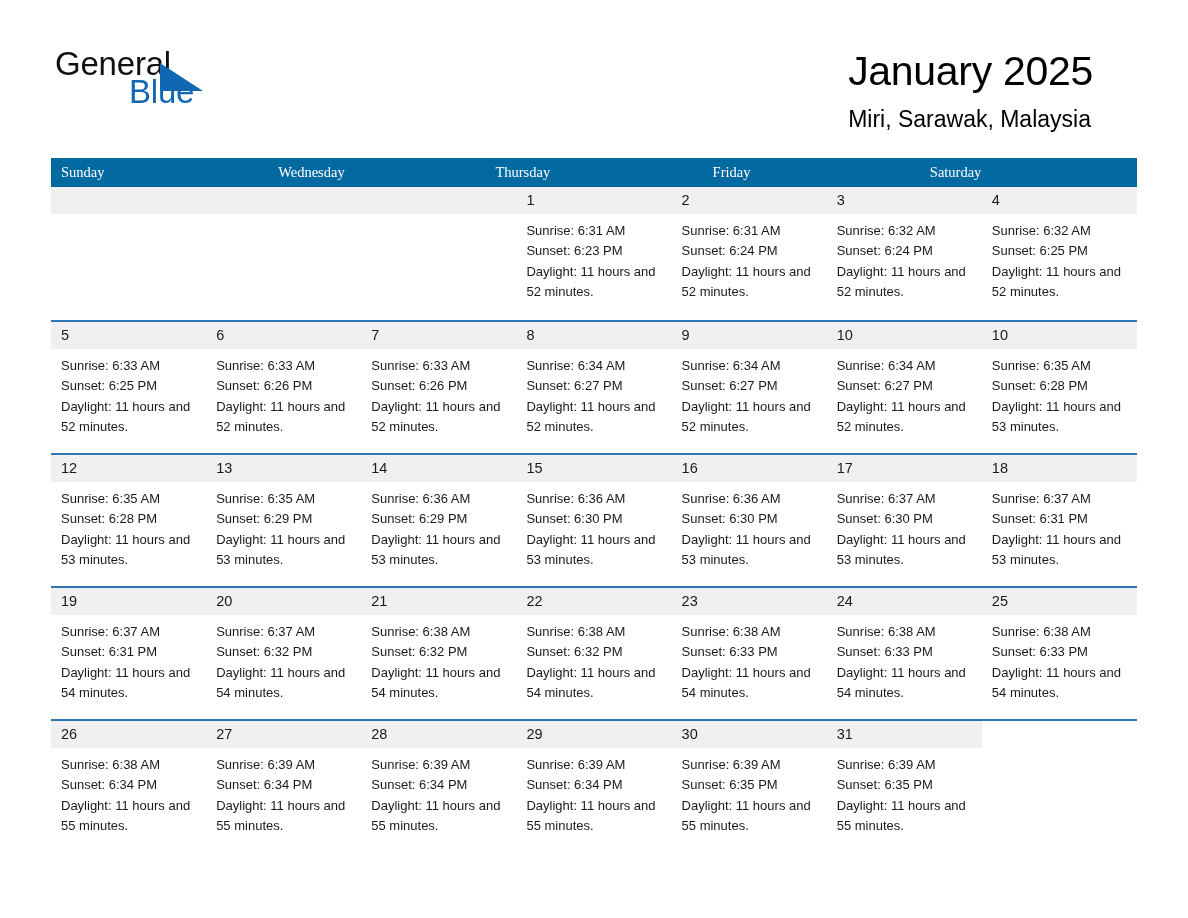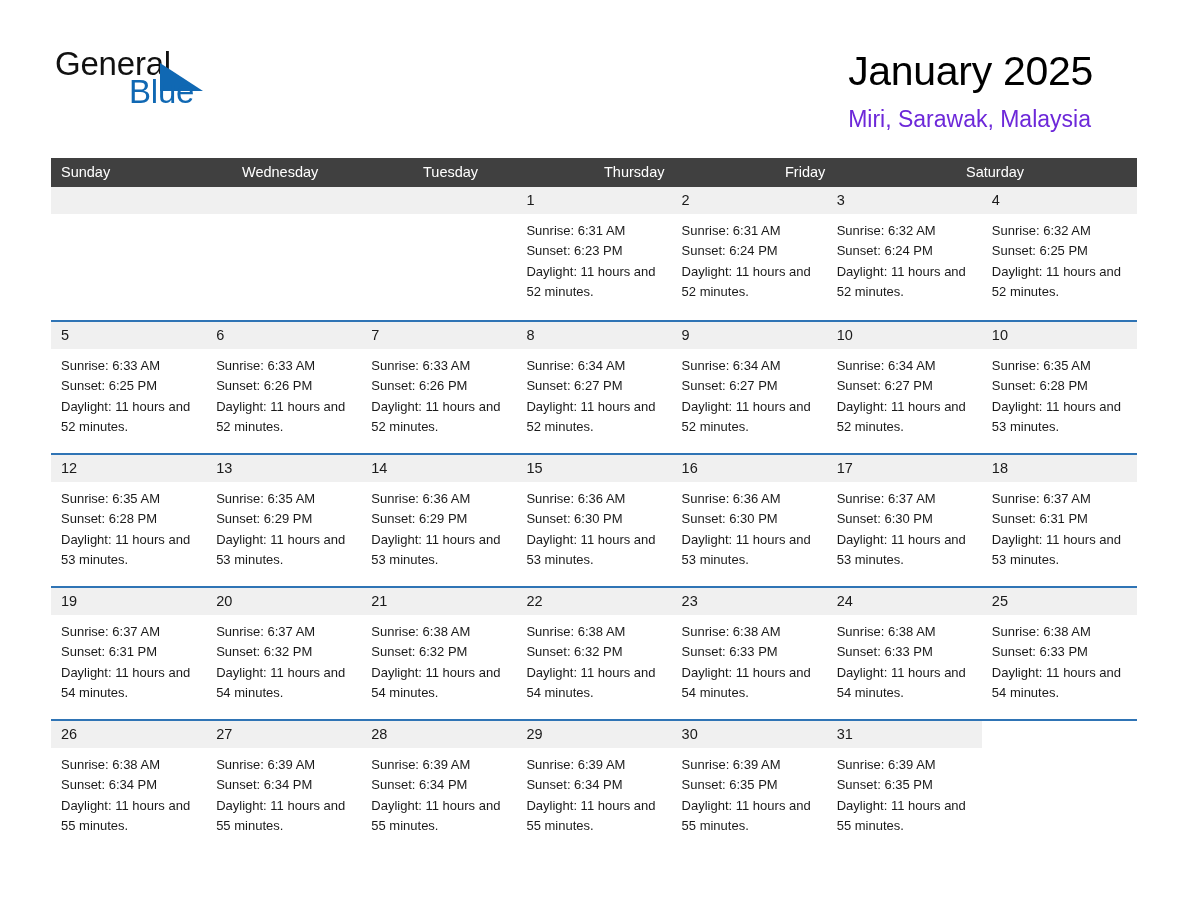--- a/index.html
+++ b/index.html
@@ -81,37 +81,38 @@
     line-height: 50px;
     font-weight: 400;
     color: #000000;
     letter-spacing: -0.3px;
     white-space: nowrap;
   }
   .location-title {
     font-size: 23px;
     line-height: 32px;
     font-weight: 400;
-    color: #6d28d9;
+    color: #000000;
     margin-top: 7px;
     white-space: nowrap;
   }
 
   
   .calendar {
     position: absolute;
     left: 51px;
     top: 158px;
     width: 1086px;
   }
 
   .weekday-row {
     display: flex;
-    background: #404040;
+    background: #0369a1;
     height: 29px;
+    font-family: Liberation Serif, serif;
   }
   .weekday-cell {
     flex: 1 1 0;
     color: #ffffff;
     font-size: 14.5px;
     line-height: 29px;
     padding-left: 10px;
     box-sizing: border-box;
     white-space: nowrap;
     overflow: hidden;
@@ -183,21 +184,20 @@
       <div class="location-title">Miri, Sarawak, Malaysia</div>
     </div>
 
   </div>
 
   <div class="calendar">
 
     <div class="weekday-row">
       <div class="weekday-cell">Sunday</div>
       <div class="weekday-cell">Wednesday</div>
-      <div class="weekday-cell">Tuesday</div>
       <div class="weekday-cell">Thursday</div>
       <div class="weekday-cell">Friday</div>
       <div class="weekday-cell">Saturday</div>
     </div>
 
     <div id="weeks-container">
         <div class="week-row">
           <div class="day-cell empty">
             <div class="day-number"></div>
           </div>

